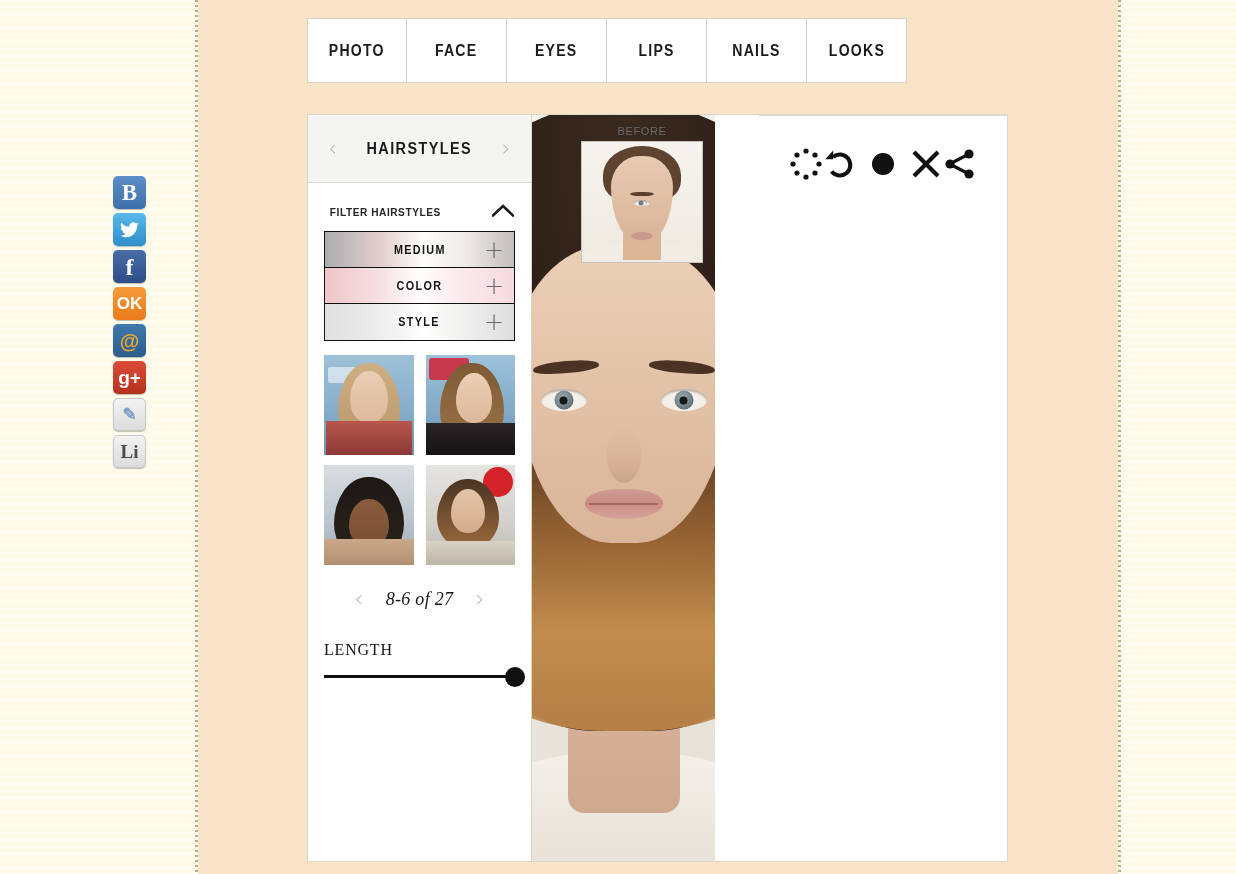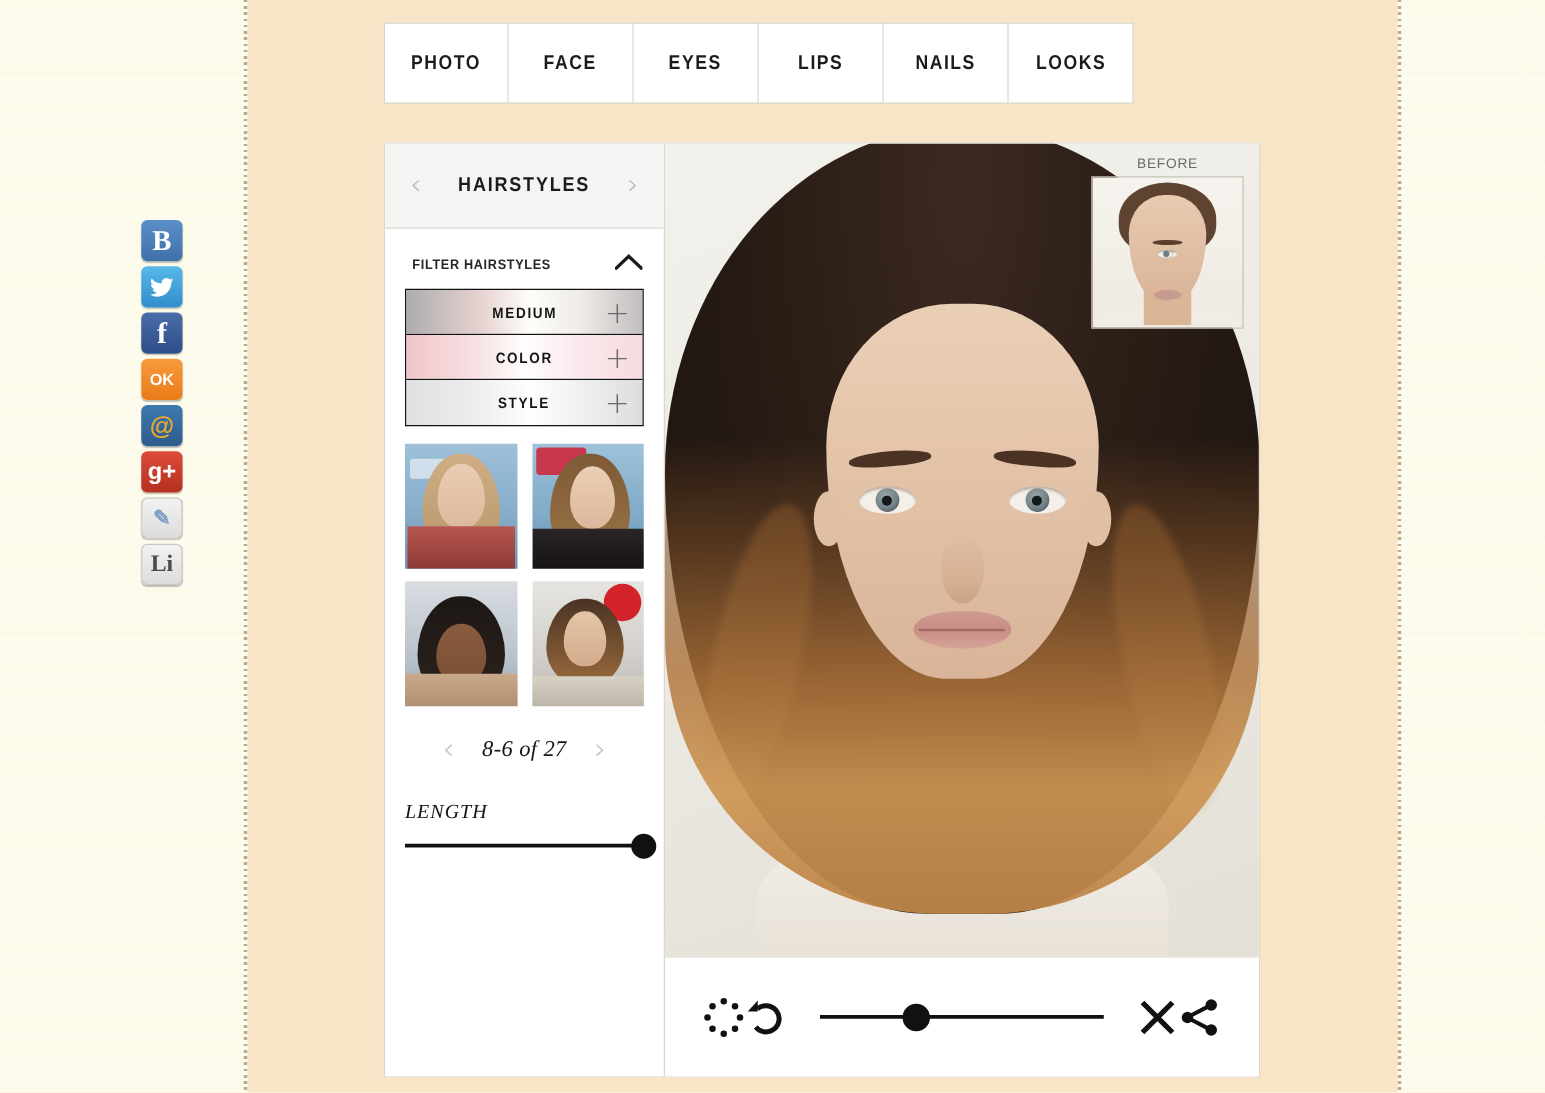--- a/index.html
+++ b/index.html
@@ -82,21 +82,21 @@
     color: #fff;
     font-size: 21px;
     line-height: 1;
     cursor: pointer;
     box-shadow: 0 1px 1px rgba(0,0,0,0.25);
     user-select: none;
   }
   .sb-vk  { background: linear-gradient(#5b8fc9,#3f6fa8); font-family:"Liberation Serif",serif; font-size:23px; }
   .sb-tw  { background: linear-gradient(#58b9ea,#2f8dcb); font-size:18px; }
   .sb-fb  { background: linear-gradient(#4a6ea9,#2d4d87); font-family:"Liberation Serif",serif; font-size:24px; }
-  .sb-ok  { background: linear-gradient(#f79a3c,#ea7b18); font-size:13px; }
+  .sb-ok  { background: linear-gradient(#f79a3c,#ea7b18); font-size:17px; }
   .sb-mail{ background: linear-gradient(#3f79ad,#2c5c8c); font-size:20px; color:#f0a82a; }
   .sb-gp  { background: linear-gradient(#dd4b39,#b5301f); font-size:19px; }
   .sb-pen { background: linear-gradient(#f2f2f2,#dcdcdc); color:#7f9fc4; font-size:17px; border:1px solid #c7c7c7; }
   .sb-li  { background: linear-gradient(#f2f2f2,#dcdcdc); color:#4b4b4b; font-size:19px; border:1px solid #c7c7c7;
             font-family:"Liberation Serif",serif; }
 
   
   .tabbar {
     position: absolute;
     left: 307px;
@@ -328,21 +328,20 @@
     user-select: none;
     font-weight: 300;
     font-family: "DejaVu Sans", sans-serif;
   }
 
   
   .slider-block { margin: 30px 16px 0 16px; }
   .slider-block.second { margin-top: 44px; }
   .slider-label {
     font-family: "Liberation Serif", serif;
-    font-style: italic;
     font-size: 16px;
     color: #131313;
     letter-spacing: 0.8px;
     margin-bottom: 16px;
   }
   .slider-track {
     position: relative;
     height: 3px;
     background: #111;
     cursor: pointer;
@@ -354,22 +353,23 @@
     border-radius: 50%;
     background: #111;
     transform: translate(-50%,-50%);
     cursor: grab;
   }
 
   
   .stage {
     flex: 1;
     display: flex;
-    flex-direction: column;
+    flex-direction: row;
     background: #fff;
+    gap: 44px;
   }
   .photo-wrap {
     position: relative;
     flex: 1;
     overflow: hidden;
     background: #efeee9;
   }
 
   
   .backdrop {

